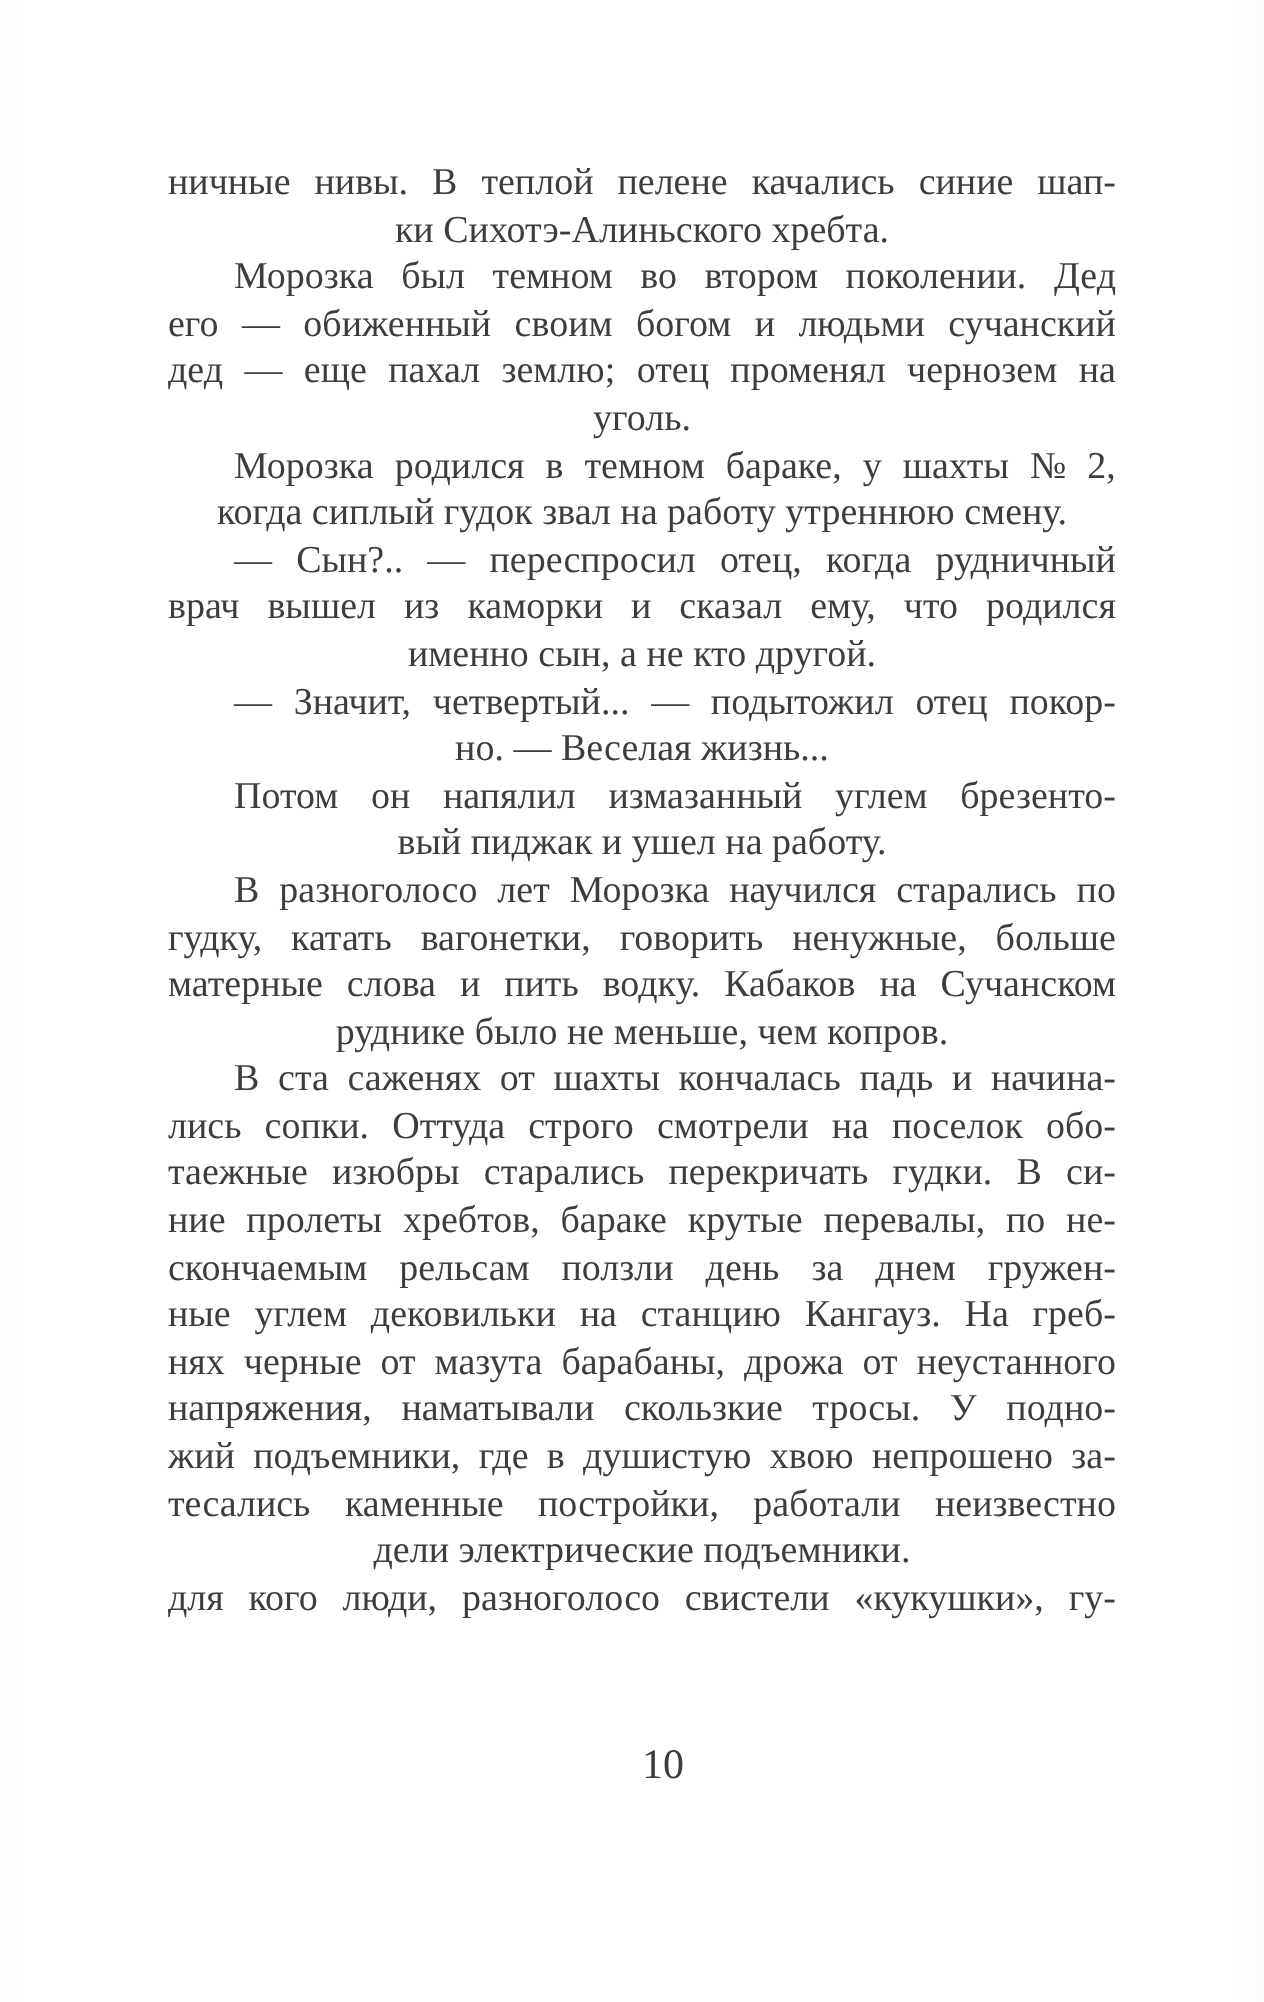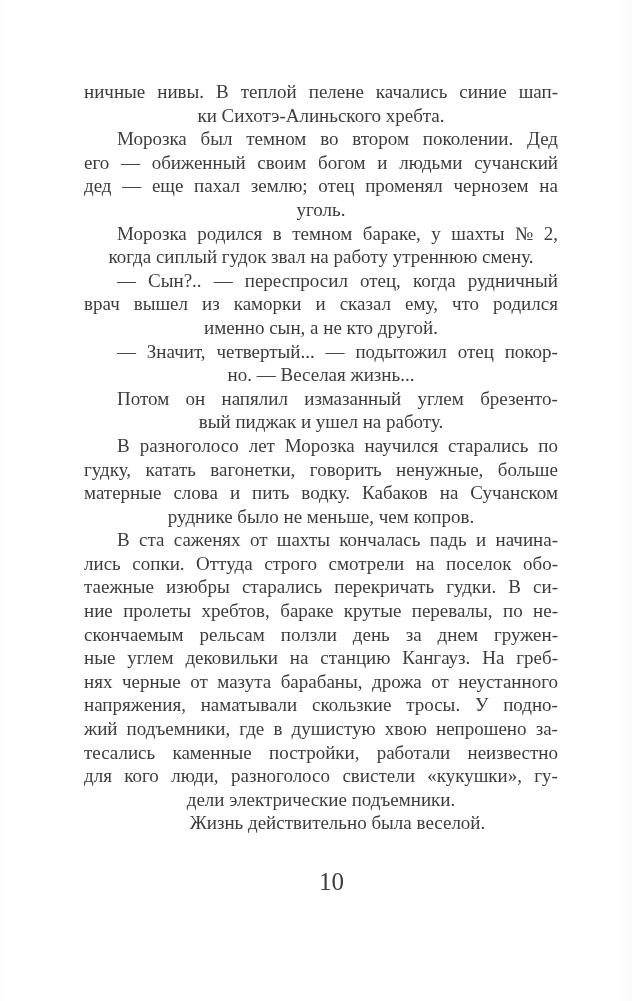--- a/index.html
+++ b/index.html
@@ -42,21 +42,21 @@
     .line .ind {
       padding-left: 33px;
     }
     .page-number {
       position: absolute;
       left: 84px;
       top: 872px;
       width: 474px;
       text-align: center;
       text-indent: 21px;
-      font-size: 25px;
+      font-size: 21px;
       line-height: 20px;
       color: #3d3d3d;
     }
   </style>
 </head>
 <body>
 
 <div class="page">
   <div class="text-block">
       <div class="line j"><span>ничные</span><span>нивы.</span><span>В</span><span>теплой</span><span>пелене</span><span>качались</span><span>синие</span><span>шап-</span></div>
@@ -81,18 +81,17 @@
       <div class="line j"><span class="ind">В</span><span>ста</span><span>саженях</span><span>от</span><span>шахты</span><span>кончалась</span><span>падь</span><span>и</span><span>начина-</span></div>
       <div class="line j"><span>лись</span><span>сопки.</span><span>Оттуда</span><span>строго</span><span>смотрели</span><span>на</span><span>поселок</span><span>обо-</span></div>
       <div class="line j"><span>таежные</span><span>изюбры</span><span>старались</span><span>перекричать</span><span>гудки.</span><span>В</span><span>си-</span></div>
       <div class="line j"><span>ние</span><span>пролеты</span><span>хребтов,</span><span>бараке</span><span>крутые</span><span>перевалы,</span><span>по</span><span>не-</span></div>
       <div class="line j"><span>скончаемым</span><span>рельсам</span><span>ползли</span><span>день</span><span>за</span><span>днем</span><span>гружен-</span></div>
       <div class="line j"><span>ные</span><span>углем</span><span>дековильки</span><span>на</span><span>станцию</span><span>Кангауз.</span><span>На</span><span>греб-</span></div>
       <div class="line j"><span>нях</span><span>черные</span><span>от</span><span>мазута</span><span>барабаны,</span><span>дрожа</span><span>от</span><span>неустанного</span></div>
       <div class="line j"><span>напряжения,</span><span>наматывали</span><span>скользкие</span><span>тросы.</span><span>У</span><span>подно-</span></div>
       <div class="line j"><span>жий</span><span>подъемники,</span><span>где</span><span>в</span><span>душистую</span><span>хвою</span><span>непрошено</span><span>за-</span></div>
       <div class="line j"><span>тесались</span><span>каменные</span><span>постройки,</span><span>работали</span><span>неизвестно</span></div>
+      <div class="line e"><span>дели электрические подъемники.</span></div>
       <div class="line j"><span>для</span><span>кого</span><span>люди,</span><span>разноголосо</span><span>свистели</span><span>«кукушки»,</span><span>гу-</span></div>
-      <div class="line e"><span>дели электрические подъемники.</span></div>
-      <div class="line e"><span class="ind">Жизнь действительно была веселой.</span></div>
     </div>
   <div class="page-number">10</div>
 </div>
 
 </body></html>

